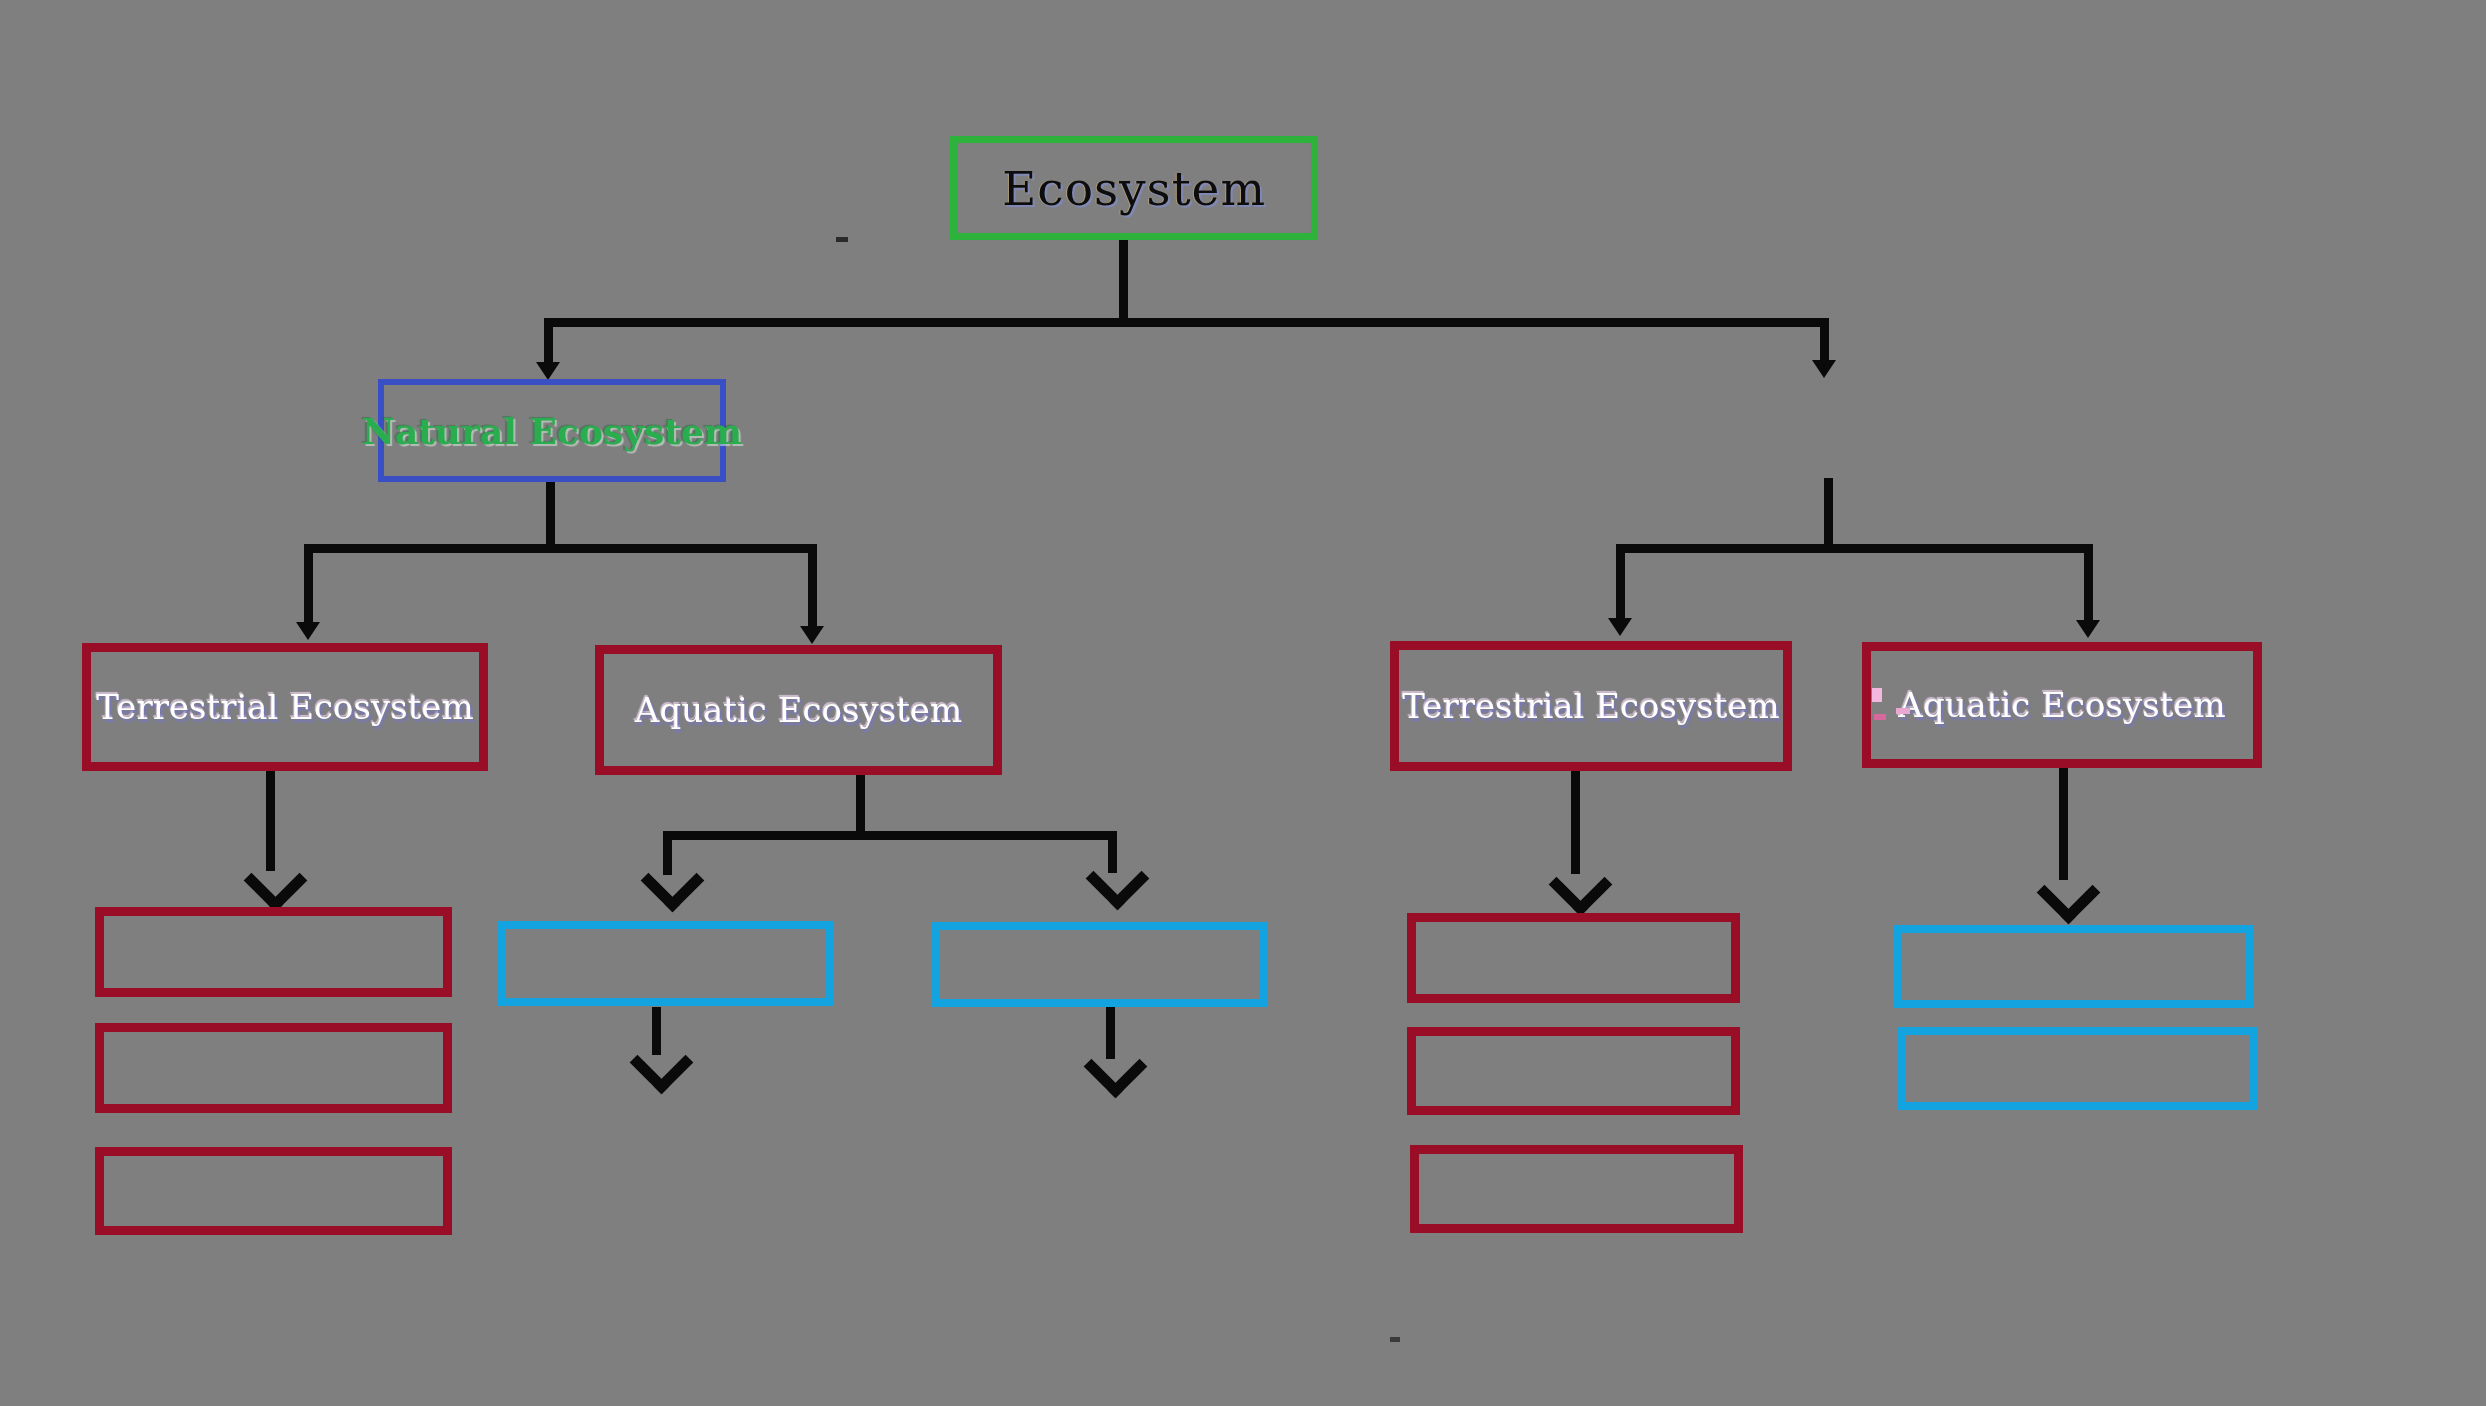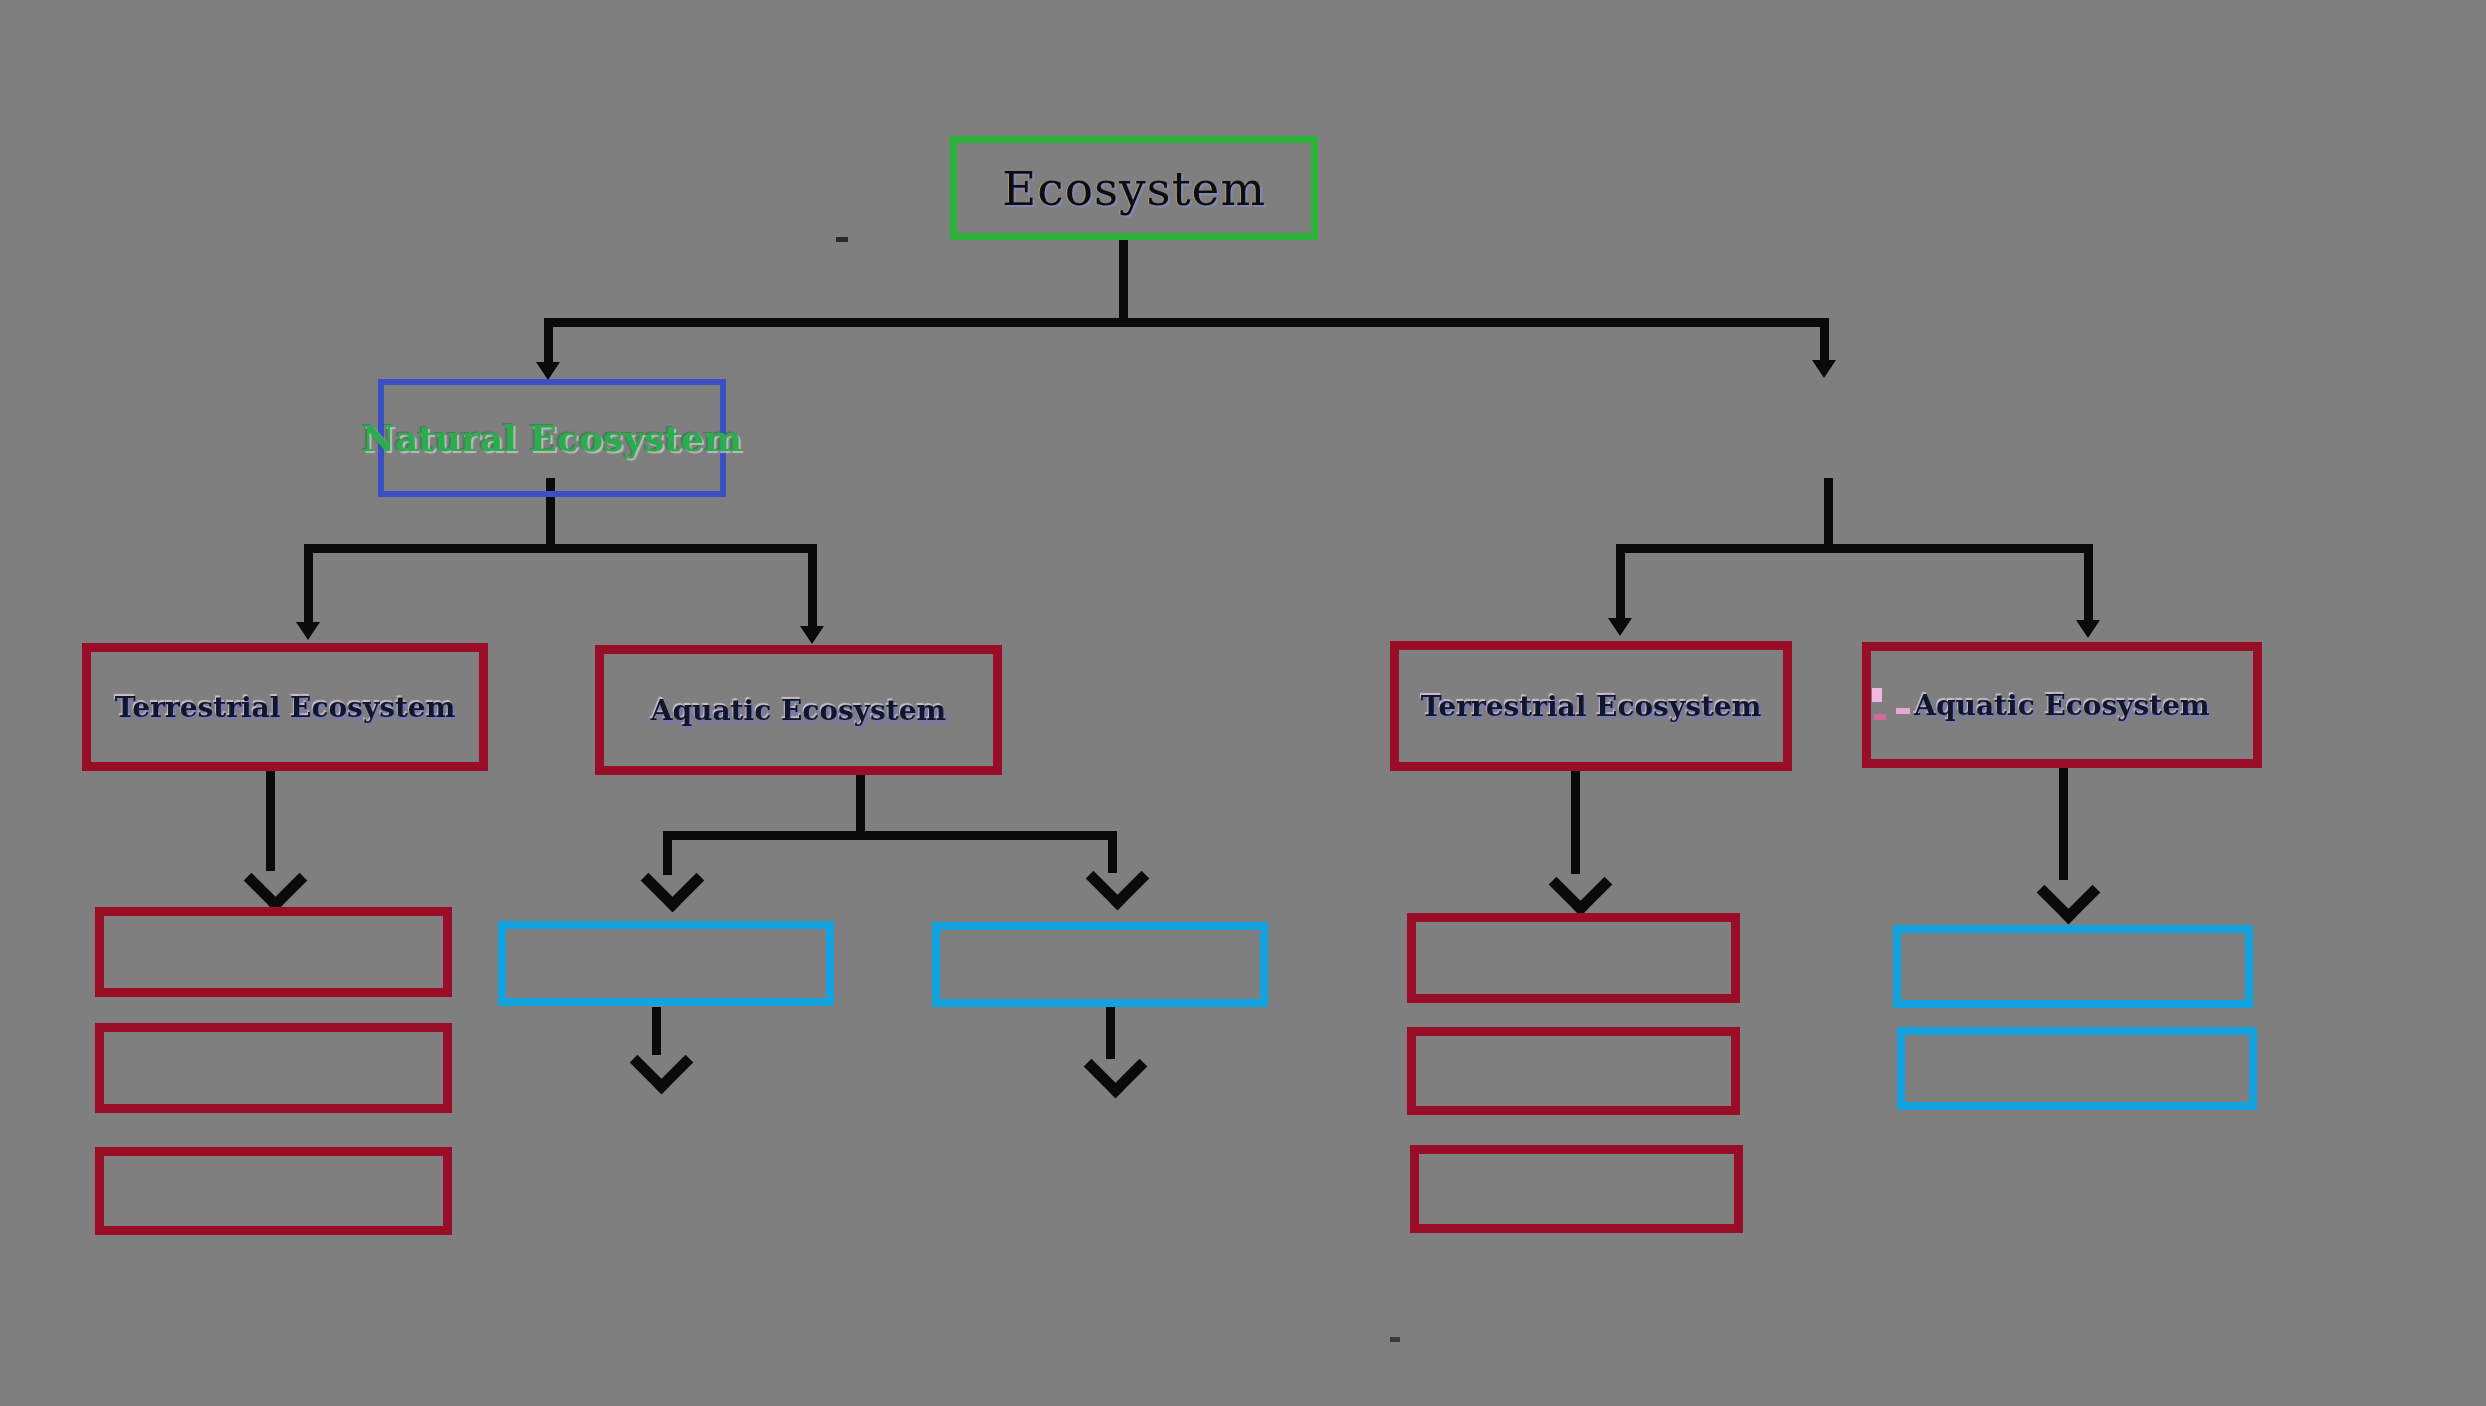--- a/index.html
+++ b/index.html
@@ -21,21 +21,21 @@
   .box{position:absolute;box-sizing:border-box;display:flex;align-items:center;justify-content:center;}
   .b-green{border:7px solid #2db33b;}
   .b-blue{border:6px solid #3b4fc4;}
   .b-red{border:9px solid #990d26;}
   .b-cyan{border:8px solid #14a3e1;}
   .lbl{white-space:nowrap;}
   .t-black{color:#0d0d0d;font-size:47px;letter-spacing:1px;
      text-shadow:2px 2px 1px rgba(130,150,255,.45),-1px 0 0 rgba(255,210,120,.35);}
   .t-green{color:#2aad4e;font-weight:bold;font-size:36px;
      text-shadow:2px 2px 1px rgba(235,255,240,.5),-2px -1px 1px rgba(20,100,50,.4);}
-  .t-orchid{color:#0f172a;font-weight:bold;font-size:28px;
+  .t-orchid{color:#ffffff;font-weight:normal;font-size:34px;
      text-shadow:2px 3px 2px rgba(115,115,230,.55),-1px -2px 1px rgba(252,224,252,.65);}
   .artifact{position:absolute;}
 </style>
 </head>
 <body>
 
 <div class="canvas">
 
   <div class="ln" style="left:1119px;top:240px;width:9px;height:82px;"></div>
   <div class="ln" style="left:544px;top:318px;width:1284px;height:9px;"></div>
@@ -76,21 +76,21 @@
   <div class="ln" style="left:1571px;top:770px;width:9px;height:104px;"></div>
   <div class="chev" style="left:1558px;top:862px;"></div>
 
   <div class="ln" style="left:2059px;top:768px;width:9px;height:112px;"></div>
   <div class="chev" style="left:2046px;top:870px;"></div>
 
   <div class="box b-green" style="left:950px;top:136px;width:368px;height:104px;">
     <span class="lbl t-black">Ecosystem</span>
   </div>
 
-  <div class="box b-blue" style="left:378px;top:379px;width:348px;height:118px;justify-content:center;">
+  <div class="box b-blue" style="left:378px;top:379px;width:348px;height:103px;justify-content:center;">
     <span class="lbl t-green">Natural Ecosystem</span>
   </div>
 
   <div class="box b-red" style="left:82px;top:643px;width:406px;height:128px;">
     <span class="lbl t-orchid">Terrestrial Ecosystem</span>
   </div>
   <div class="box b-red" style="left:595px;top:645px;width:407px;height:130px;">
     <span class="lbl t-orchid">Aquatic Ecosystem</span>
   </div>
   <div class="box b-red" style="left:1390px;top:641px;width:402px;height:130px;">

